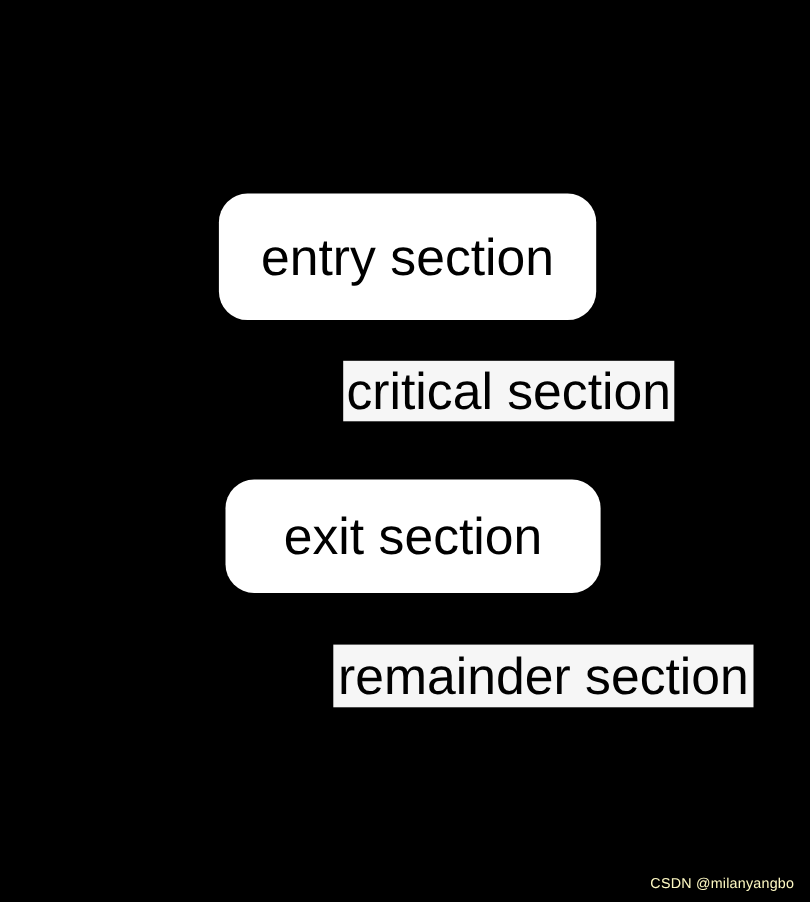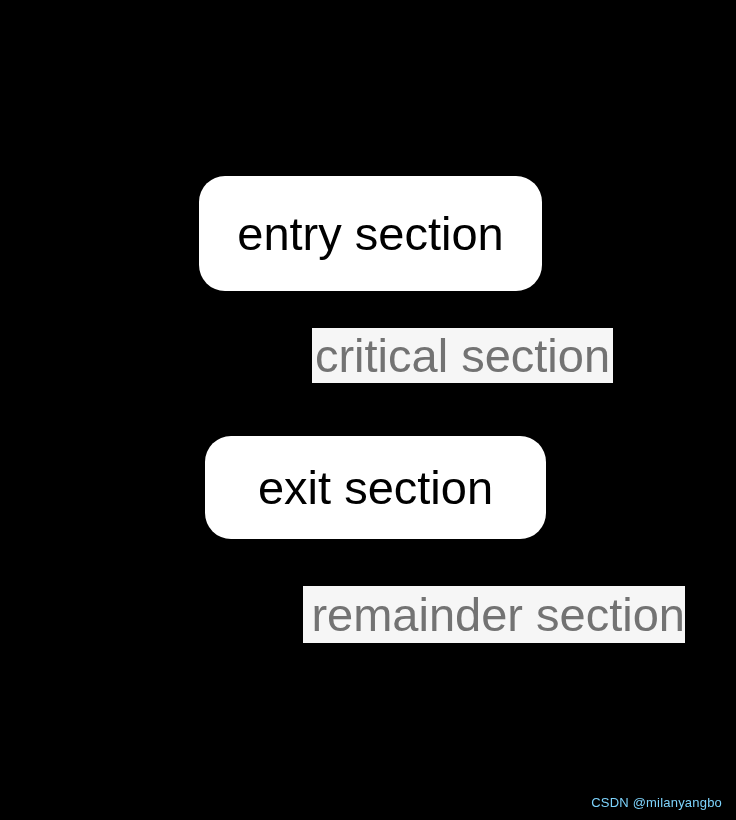--- a/index.html
+++ b/index.html
@@ -36,45 +36,44 @@
   }
   .box-exit {
     left: 205px;
     top: 423px;
     width: 341px;
     height: 103px;
   }
   .highlight-label {
     position: absolute;
     background: #f6f6f6;
-    color: #737373;
+    color: #000000;
     font-size: 47px;
     display: flex;
     align-items: center;
     justify-content: center;
     white-space: nowrap;
   }
   .label-critical {
     left: 312px;
     top: 328px;
     width: 301px;
     height: 55px;
   }
   .label-remainder {
     left: 303px;
     top: 586px;
     width: 382px;
     height: 57px;
-    justify-content: flex-end;
   }
   .watermark {
     position: absolute;
     top: 795px;
     right: 14px;
-    color: #7dd3fc;
+    color: #fef9c3;
     font-size: 13px;
     line-height: 16px;
     letter-spacing: 0.2px;
   }
 </style>
 </head>
 <body>
 
 <div class="canvas">
 

